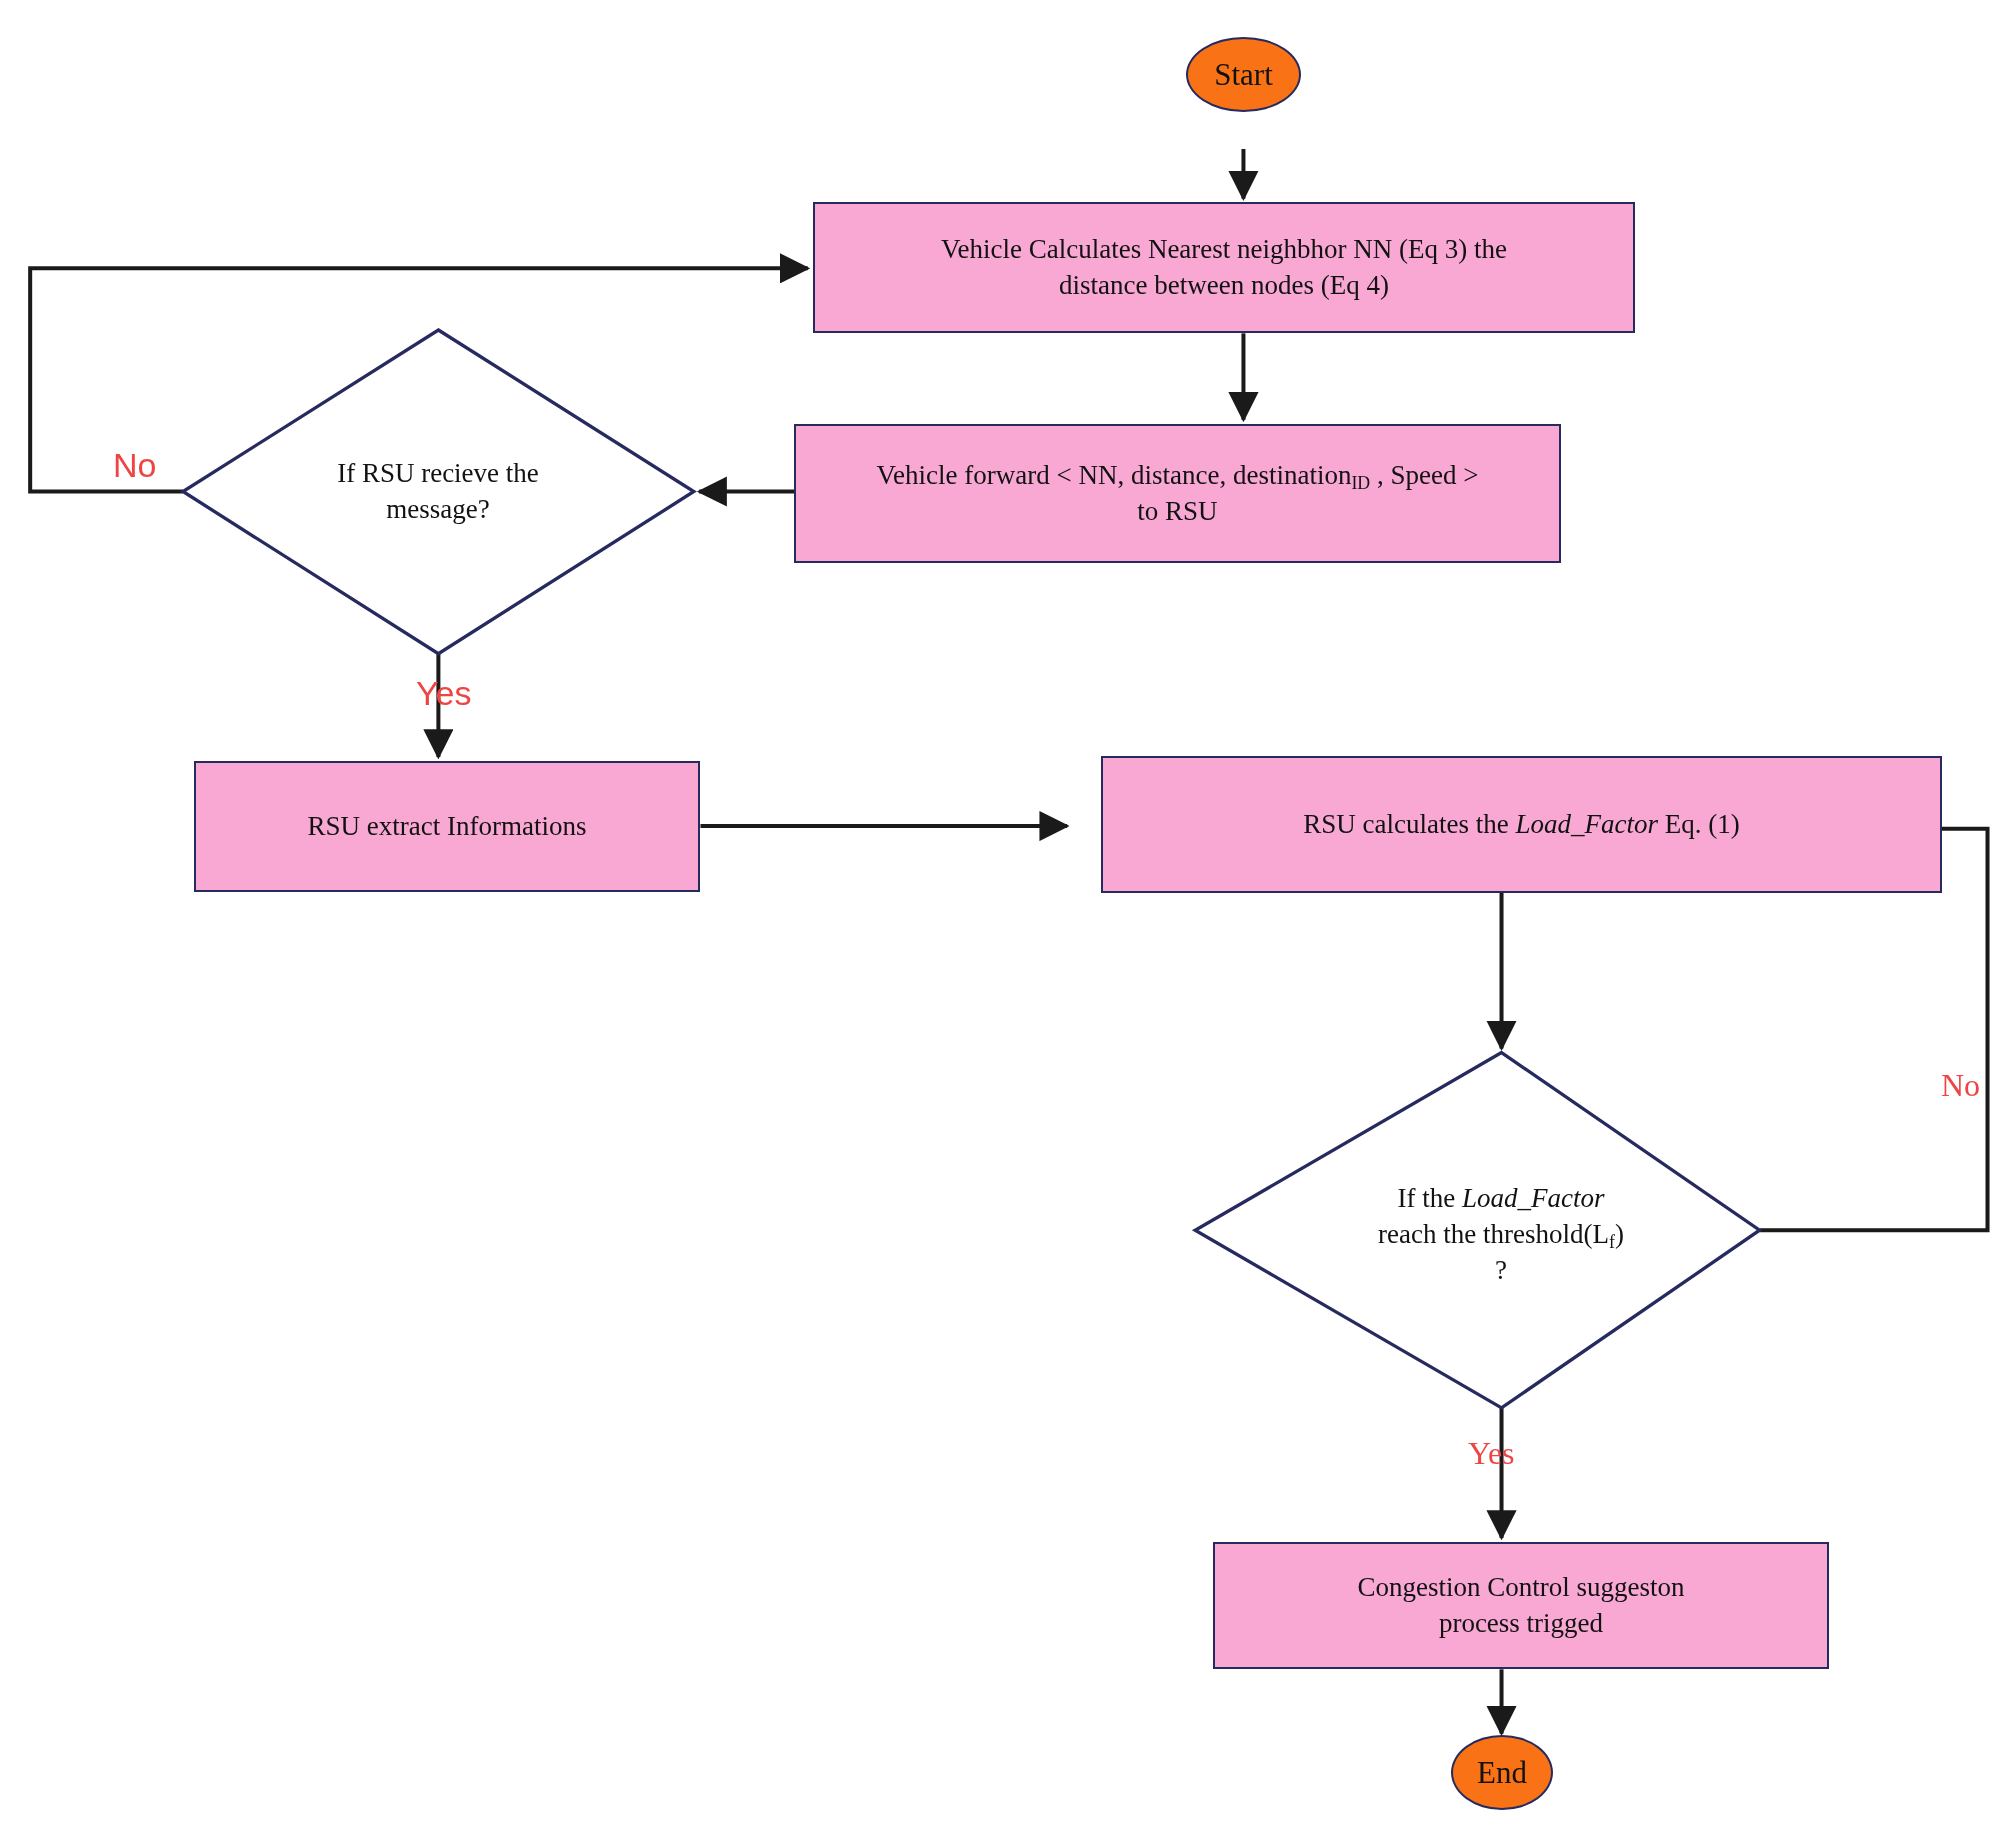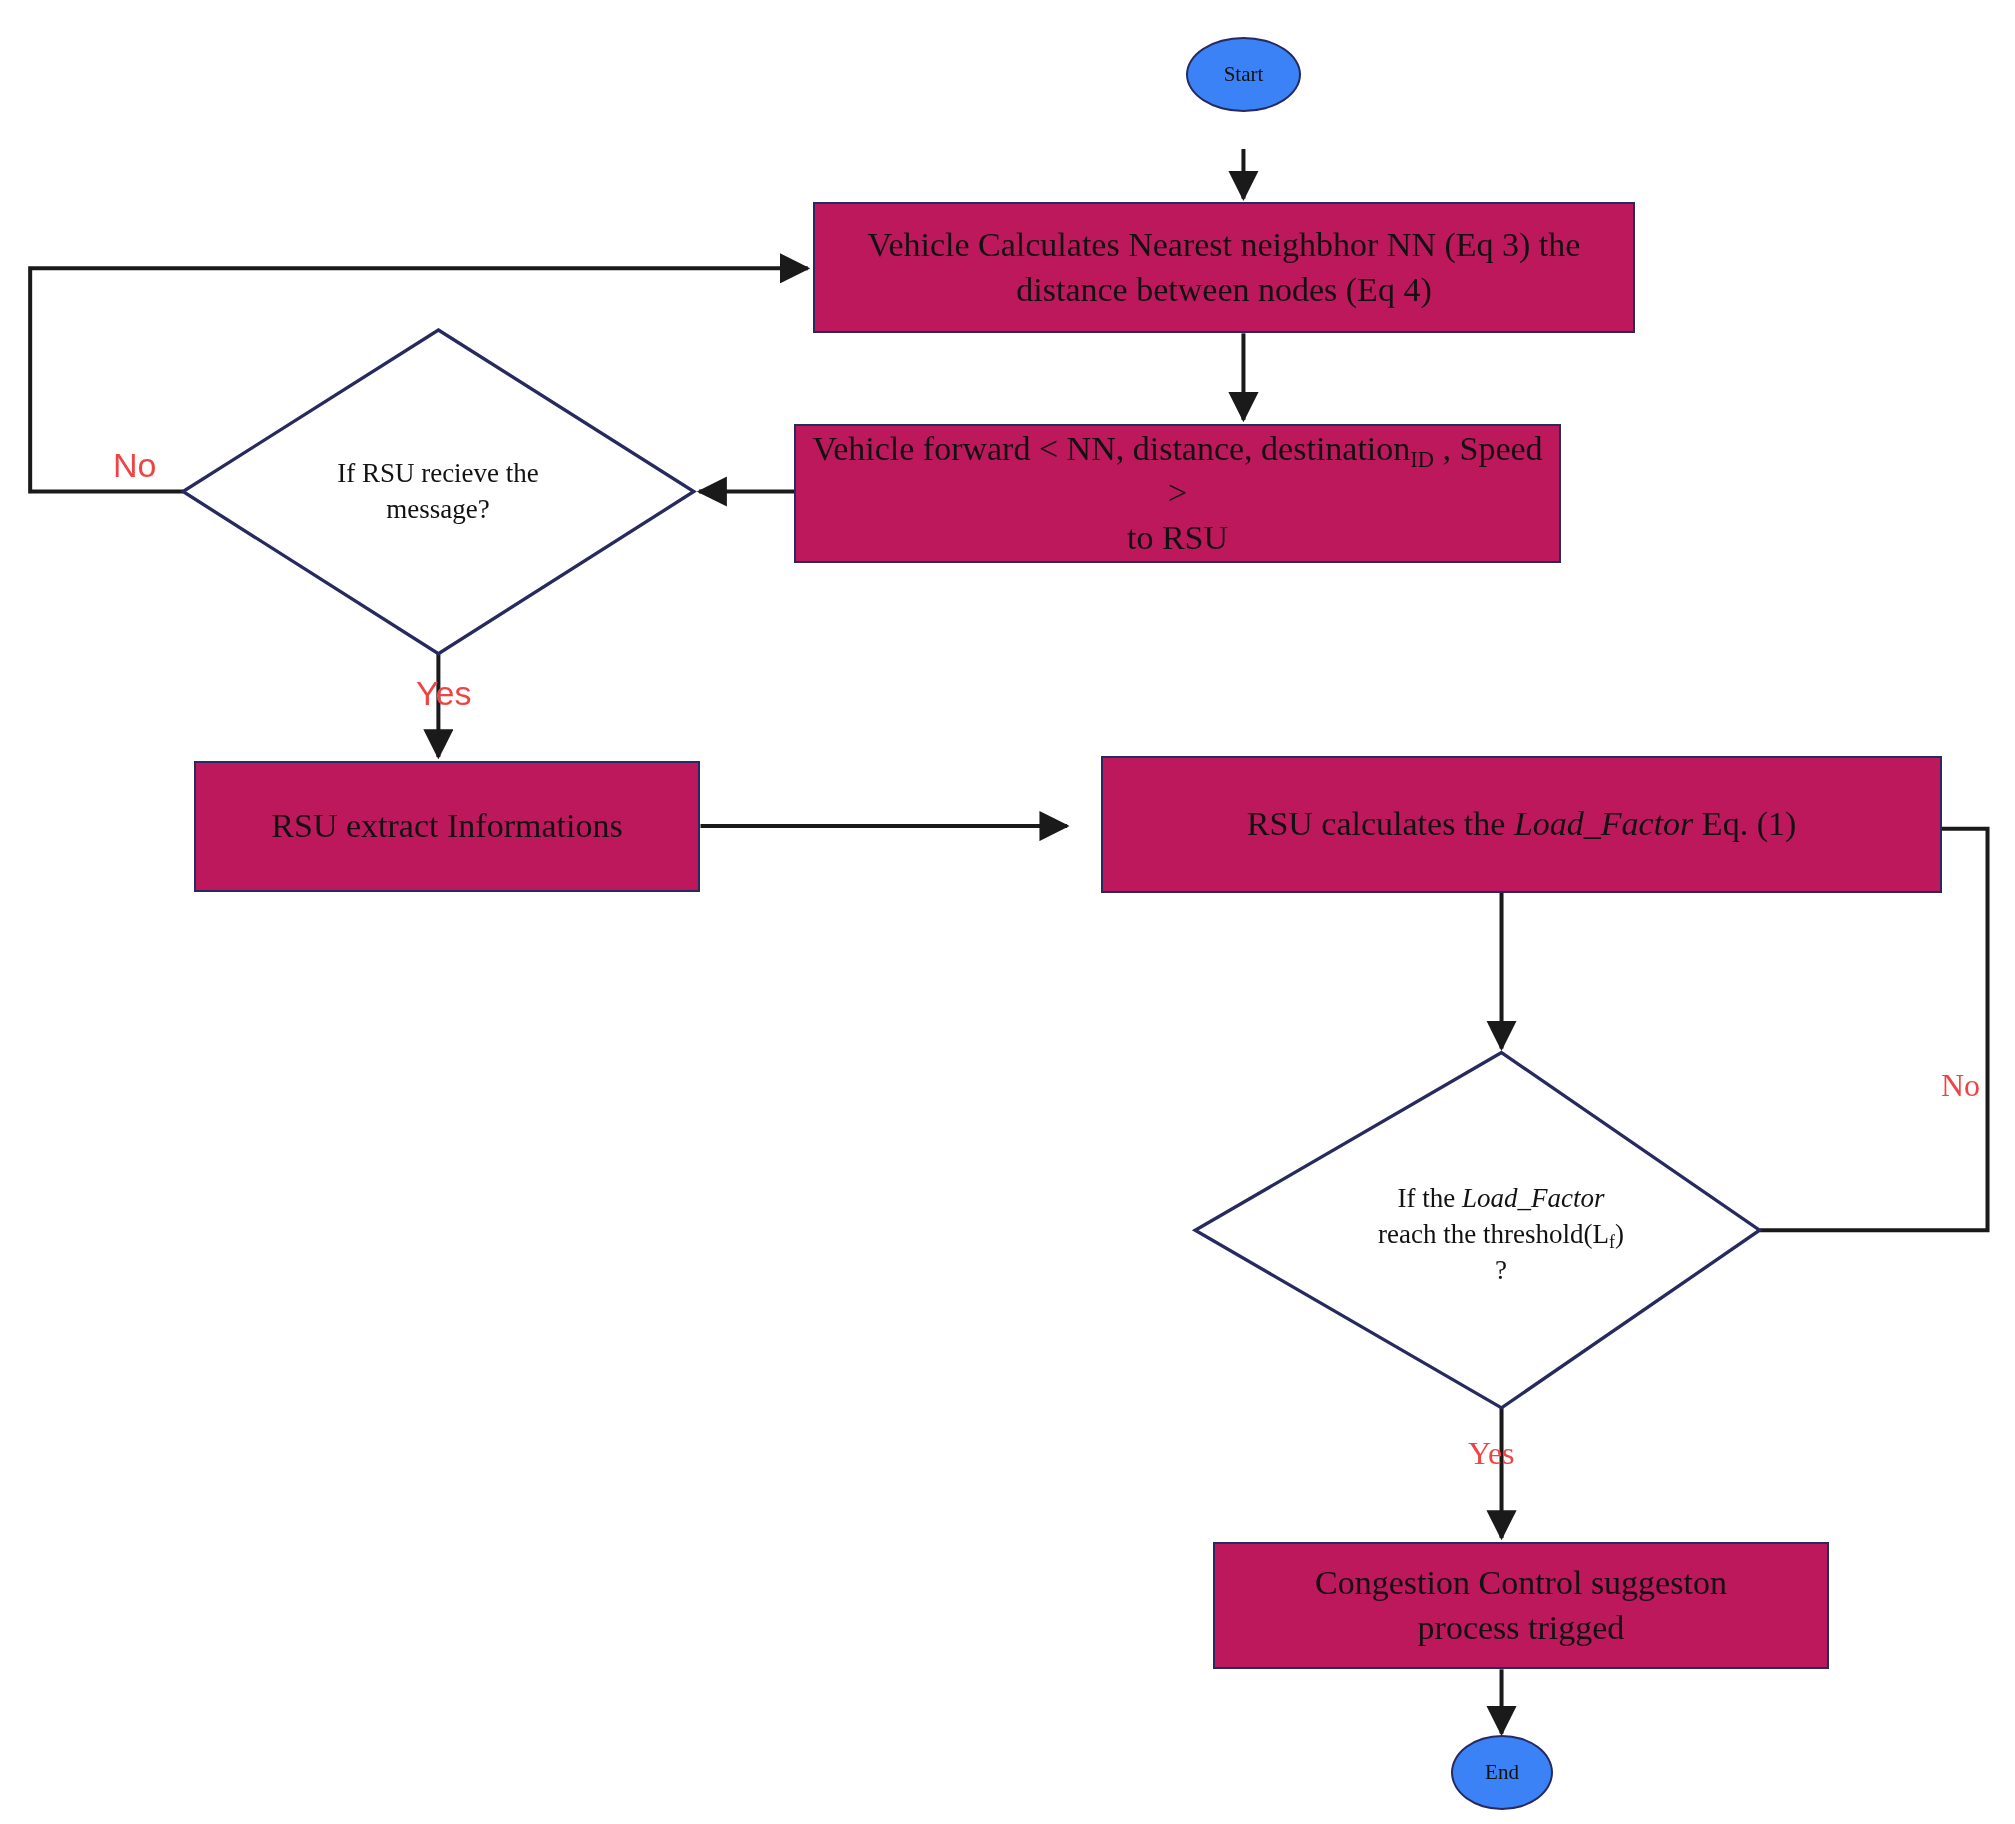--- a/index.html
+++ b/index.html
@@ -28,30 +28,30 @@
     position: absolute;
     box-sizing: border-box;
     display: flex;
     align-items: center;
     justify-content: center;
     text-align: center;
     color: #121212;
   }
   .proc {
     border: 2.7px solid #262a5e;
-    background: #be185d;
-    font-size: 34px;
+    background: #f9a8d4;
+    font-size: 27px;
     line-height: 1.30;
     padding: 4px 9.4px;
   }
   .terminator {
     border: 2.7px solid #262a5e;
     border-radius: 50%;
-    background: #3b82f6;
-    font-size: 21px;
+    background: #f97316;
+    font-size: 31px;
   }
   .diamond-label {
     position: absolute;
     display: flex;
     align-items: center;
     justify-content: center;
     text-align: center;
     font-size: 27px;
     line-height: 1.34;
     color: #121212;

